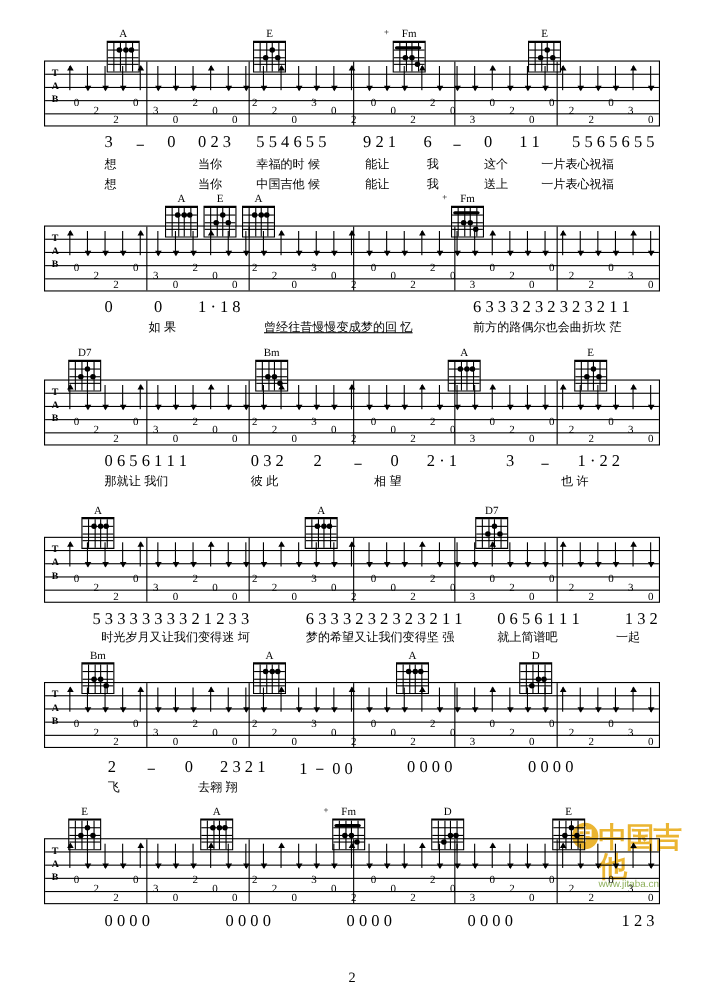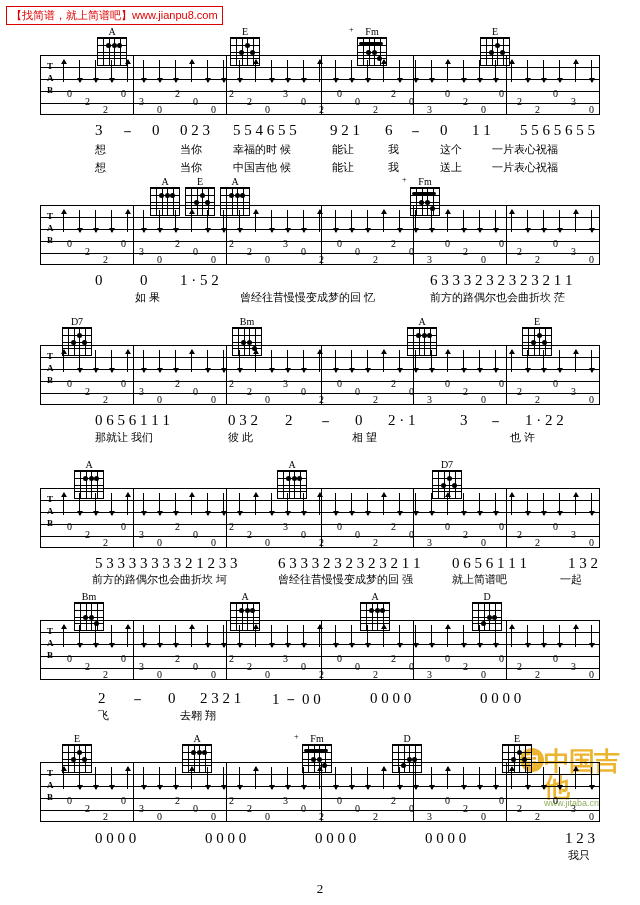--- a/index.html
+++ b/index.html
@@ -48,21 +48,20 @@
   .numrow,.lyrrow{position:absolute;left:40px;width:560px;height:18px;}
   .num{position:absolute;font-size:15px;font-family:"Liberation Serif",serif;white-space:nowrap;}
   .lyr{position:absolute;font-size:11px;font-family:"Liberation Sans",sans-serif;white-space:nowrap;}
   .pagenum{position:absolute;left:0;right:0;bottom:8px;text-align:center;font-size:13px;}
 </style>
 </head>
 <body>
 
 <div class="page">
 
-  <div class="banner">【找简谱，就上简谱吧】www.jianpu8.com</div>
 
   <div class="logo">
     <div class="circ">中</div>
     <div class="big" style="margin-left:22px;">中国吉他</div>
     <div class="sub" style="margin-left:22px;">www.jitaba.cn</div>
   </div>
 
   <div class="pagenum">2</div>
 
 <div class="chord" style="left: 95px; top: 26px;">
@@ -372,26 +371,26 @@
         <div class="tnum" style="left: 476px; top: 40px;">2</div>
         <div class="tnum" style="left: 494px; top: 48px;">2</div>
         <div class="tnum" style="left: 512px; top: 32px;">0</div>
         <div class="tnum" style="left: 530px; top: 40px;">3</div>
         <div class="tnum" style="left: 548px; top: 48px;">0</div>
       </div>
     </div>
     <div class="numrow" style="top: 272px;">
       <div class="num" style="left: 55px;">0</div>
       <div class="num" style="left: 100px;">0</div>
-      <div class="num" style="left: 140px;">1 · 5 2</div>
+      <div class="num" style="left: 140px;">1 · 1 8</div>
       <div class="num" style="left: 390px;">6 3 3 3 2 3 2 3 2 3 2 1 1</div>
     </div>
     <div class="lyrrow" style="top: 290px;">
       <div class="lyr" style="left: 95px;">如  果</div>
-      <div class="lyr" style="left: 200px;">曾经往昔慢慢变成梦的回 忆</div>
+      <div class="lyr" style="left: 200px; text-decoration: underline;">曾经往昔慢慢变成梦的回 忆</div>
       <div class="lyr" style="left: 390px;">前方的路偶尔也会曲折坎  茫</div>
     </div>
     <div class="chord" style="left: 60px; top: 316px;">
       <div class="nm">D7</div>
       <div class="grid">
         <i class="v" style="left: 5.4px;"></i>
         <i class="v" style="left: 10.8px;"></i>
         <i class="v" style="left: 16.2px;"></i>
         <i class="v" style="left: 21.6px;"></i>
         <i class="h" style="top: 6.4px;"></i>
@@ -532,21 +531,21 @@
       <div class="num" style="left: 278px;">－</div>
       <div class="num" style="left: 315px;">0</div>
       <div class="num" style="left: 348px;">2 ·  1</div>
       <div class="num" style="left: 420px;">3</div>
       <div class="num" style="left: 448px;">－</div>
       <div class="num" style="left: 485px;">1 · 2 2</div>
     </div>
     <div class="lyrrow" style="top: 430px;">
       <div class="lyr" style="left: 55px;">那就让 我们</div>
       <div class="lyr" style="left: 188px;">彼    此</div>
-      <div class="lyr" style="left: 312px;">相    望</div>
+      <div class="lyr" style="left: 300px;">相    望</div>
       <div class="lyr" style="left: 470px;">也  许</div>
     </div>
     <div class="chord" style="left: 72px; top: 459px;">
       <div class="nm">A</div>
       <div class="grid">
         <i class="v" style="left: 5.4px;"></i>
         <i class="v" style="left: 10.8px;"></i>
         <i class="v" style="left: 16.2px;"></i>
         <i class="v" style="left: 21.6px;"></i>
         <i class="h" style="top: 6.4px;"></i>
@@ -659,28 +658,28 @@
         <div class="tnum" style="left: 440px; top: 48px;">0</div>
         <div class="tnum" style="left: 458px; top: 32px;">0</div>
         <div class="tnum" style="left: 476px; top: 40px;">2</div>
         <div class="tnum" style="left: 494px; top: 48px;">2</div>
         <div class="tnum" style="left: 512px; top: 32px;">0</div>
         <div class="tnum" style="left: 530px; top: 40px;">3</div>
         <div class="tnum" style="left: 548px; top: 48px;">0</div>
       </div>
     </div>
     <div class="numrow" style="top: 555px;">
-      <div class="num" style="left: 55px;">5 3 3 3 3 3 3 3 2 1 2 3 3</div>
+      <div class="num" style="left: 44px;">5 3 3 3 3 3 3 3 2 1 2 3 3</div>
       <div class="num" style="left: 238px;">6 3 3 3 2 3 2 3 2 3 2 1 1</div>
       <div class="num" style="left: 412px;">0 6 5 6 1 1 1</div>
       <div class="num" style="left: 528px;">1 3 2</div>
     </div>
     <div class="lyrrow" style="top: 572px;">
-      <div class="lyr" style="left: 52px;">前方的路偶尔也会曲折坎  坷</div>
-      <div class="lyr" style="left: 238px;">曾经往昔慢慢变成梦的回  强</div>
+      <div class="lyr" style="left: 52px;">时光岁月又让我们变得迷  坷</div>
+      <div class="lyr" style="left: 238px;">梦的希望又让我们变得坚  强</div>
       <div class="lyr" style="left: 412px;">就上简谱吧</div>
       <div class="lyr" style="left: 520px;">一起</div>
     </div>
     <div class="chord" style="left: 72px; top: 591px;">
       <div class="nm">Bm</div>
       <div class="grid">
         <i class="v" style="left: 5.4px;"></i>
         <i class="v" style="left: 10.8px;"></i>
         <i class="v" style="left: 16.2px;"></i>
         <i class="v" style="left: 21.6px;"></i>
@@ -983,16 +982,13 @@
         <div class="tnum" style="left: 548px; top: 48px;">0</div>
       </div>
     </div>
     <div class="numrow" style="top: 830px;">
       <div class="num" style="left: 55px;">0 0 0 0</div>
       <div class="num" style="left: 165px;">0 0 0 0</div>
       <div class="num" style="left: 275px;">0 0 0 0</div>
       <div class="num" style="left: 385px;">0 0 0 0</div>
       <div class="num" style="left: 525px;">1 2 3</div>
     </div>
-    <div class="lyrrow" style="top: 848px;">
-      <div class="lyr" style="left: 528px;">我只</div>
-    </div>
   </div>
 
 </body></html>

